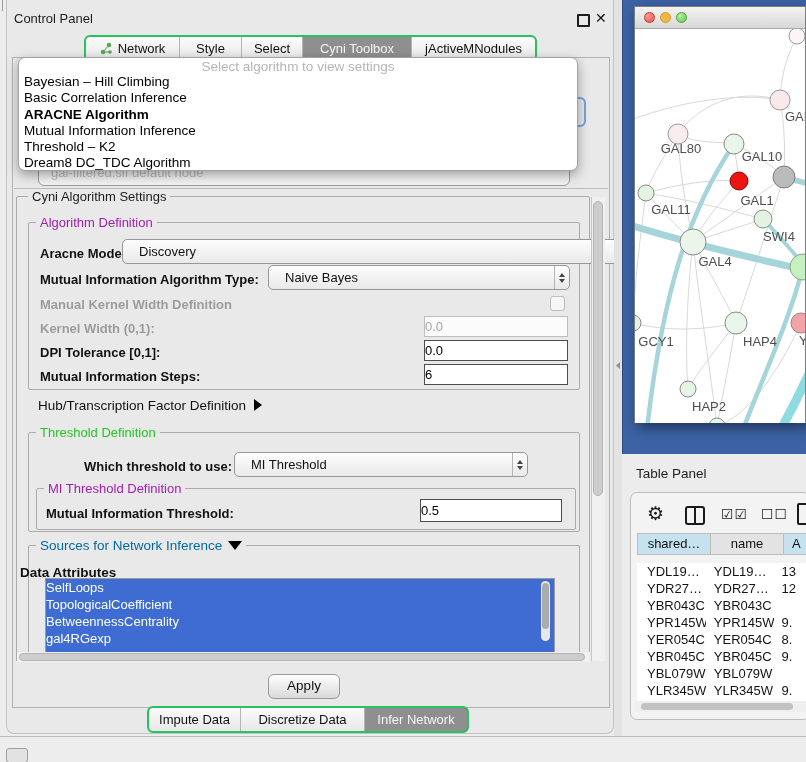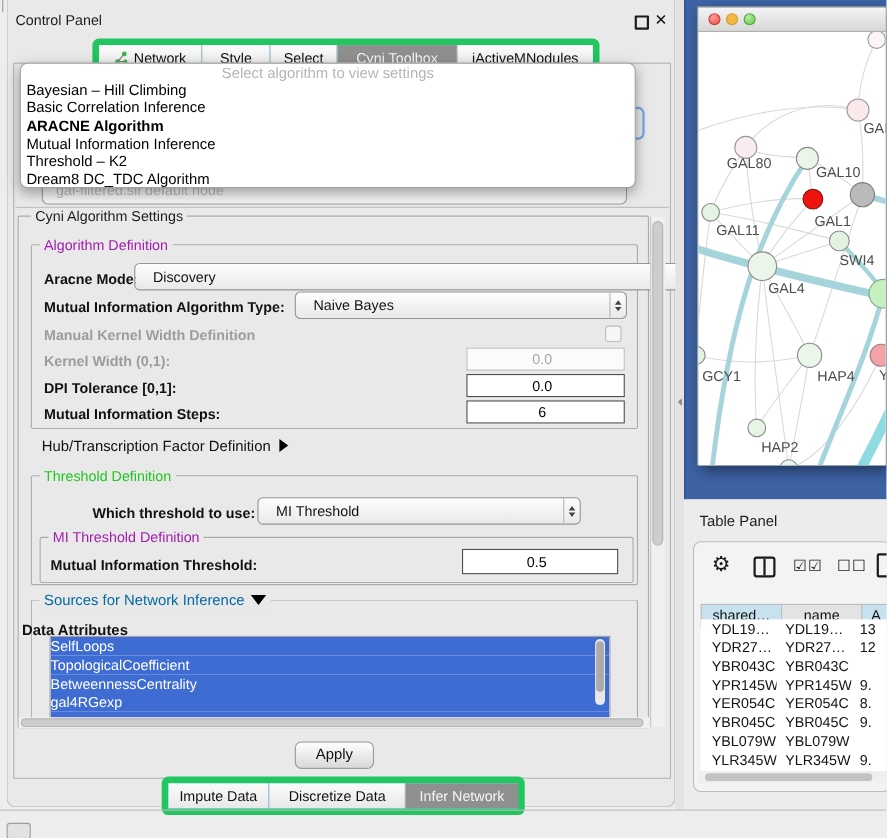--- a/index.html
+++ b/index.html
@@ -11,21 +11,21 @@
   }
   .abs{position:absolute;}
   
   #cp-outer{left:6px;top:0;width:608px;height:734px;background:#e9e9e9;
     border:1px solid #c2c2c2;border-top:none;border-radius:0 0 8px 8px;box-sizing:border-box;}
   #left-tick{left:2px;top:0;width:1px;height:11px;background:#9a9a9a;}
   #cp-title{left:14px;top:11px;font-size:13px;color:#1d1d1d;}
   #float-icon{left:577px;top:14px;width:9px;height:9px;border:2px solid #1d1d1d;border-radius:1px;}
   #close-icon{left:595px;top:10px;font-size:14px;font-weight:bold;color:#111;cursor:default;}
   
-  .seg-row{display:flex;height:23px;border:6px solid #22c55e;border-radius:6px;overflow:hidden;background:#7dd3fc;}
+  .seg-row{display:flex;height:23px;border:2px solid #22c55e;border-radius:6px;overflow:hidden;background:#be185d;}
   .seg{display:flex;align-items:center;justify-content:center;font-size:13px;color:#111;
     border-right:1px solid #b5b5b5;box-sizing:border-box;background:linear-gradient(#fbfbfb,#e8e8e8);white-space:nowrap;}
   .seg:last-child{border-right:none;}
   .seg.selected{background:#8f8f8f;color:#f5f5f5;}
   #top-tabs{left:84px;top:35px;}
   #bottom-tabs{left:147px;top:706px;}
   .net-ico{width:13px;height:13px;margin-right:5px;}
   
   #tab-body{left:12px;top:57px;width:598px;height:651px;background:#e9e9e9;
     border:1px solid #b3b3b3;box-sizing:border-box;}
@@ -59,21 +59,21 @@
   .lbl.dis{color:#9c9c9c;}
   
   .combo{border:1px solid #979797;border-radius:5px;background:linear-gradient(#fdfdfd,#e9e9e9);
     box-sizing:border-box;font-size:13px;color:#111;display:flex;align-items:center;}
   .combo .val{flex:1;padding-left:16px;white-space:nowrap;overflow:hidden;}
   .stepper{width:14px;height:100%;border-left:1px solid #b5b5b5;display:flex;flex-direction:column;
     align-items:center;justify-content:center;gap:2px;}
   .tri-up{width:0;height:0;border-left:3.5px solid transparent;border-right:3.5px solid transparent;border-bottom:4.5px solid #444;}
   .tri-dn{width:0;height:0;border-left:3.5px solid transparent;border-right:3.5px solid transparent;border-top:4.5px solid #444;}
   
-  .fld{box-sizing:border-box;background:#fff;font-size:13px;text-align:center;padding-right:6px;}
+  .fld{box-sizing:border-box;background:#fff;font-size:13px;text-align:left;padding-right:6px;}
   .fld.dis{border:1px solid #bdbdbd;background:#fbfbfb;color:#a8a8a8;}
   .fld.on{border:1px solid #4d4d4d;color:#000;}
   
   #mk-check{left:550px;top:296px;width:13px;height:13px;border:1px solid #bcbcbc;border-radius:3px;background:#f6f6f6;}
   
   .disc{font-size:13.5px;color:#111;white-space:nowrap;}
   .tri-right{display:inline-block;width:0;height:0;border-top:6px solid transparent;border-bottom:6px solid transparent;
     border-left:8px solid #000;margin-left:8px;vertical-align:-1px;}
   .tri-down{display:inline-block;width:0;height:0;border-left:7px solid transparent;border-right:7px solid transparent;
     border-top:9px solid #000;margin-left:6px;vertical-align:0px;}
@@ -111,21 +111,21 @@
   #tp-title{left:636px;top:466px;font-size:13.5px;color:#1d1d1d;}
   #tp-panel{left:630px;top:492px;width:180px;height:228px;background:#f3f3f3;border:1px solid #bdbdbd;
     border-radius:7px;box-sizing:border-box;overflow:hidden;}
   .tbar-ico{position:absolute;top:13px;color:#1a1a1a;}
   #gear-icon{left:16px;font-size:19px;top:9px;}
   #cols-icon{left:54px;width:16px;height:15px;border:2px solid #1a1a1a;border-radius:3px;}
   #cols-icon::after{content:"";position:absolute;left:7px;top:0;width:2px;height:15px;background:#1a1a1a;}
   #selall-icon{left:90px;font-size:14px;letter-spacing:1px;top:13px;}
   #deselall-icon{left:130px;font-size:14px;letter-spacing:1px;top:13px;}
   #doc-icon{left:166px;width:16px;height:18px;border:2px solid #1a1a1a;border-radius:2px 6px 2px 2px;top:10px;}
-  .thead{position:absolute;top:56px;height:22px;box-sizing:border-box;border:1px solid #bdbdbd;
+  .thead{position:absolute;top:40px;height:22px;box-sizing:border-box;border:1px solid #bdbdbd;
     font-size:13px;color:#111;text-align:center;line-height:20px;overflow:hidden;white-space:nowrap;}
   .thead.hl{background:#c6e2ee;}
   .thead.plain{background:#e3e3e3;}
   #rows{position:absolute;left:6px;top:70px;width:174px;height:138px;overflow:hidden;background:#fff;}
   .trow{display:flex;height:17px;line-height:17px;font-size:13px;color:#141414;}
   .tcell{white-space:nowrap;overflow:hidden;}
   .tcell.c0{width:74px;padding-left:10px;box-sizing:border-box;}
   .tcell.c1{width:73px;padding-left:8px;box-sizing:border-box;}
   .tcell.c2{width:40px;padding-left:8px;box-sizing:border-box;}
   #tp-hsb{position:absolute;left:4px;top:208px;width:172px;height:11px;background:#efefef;}

